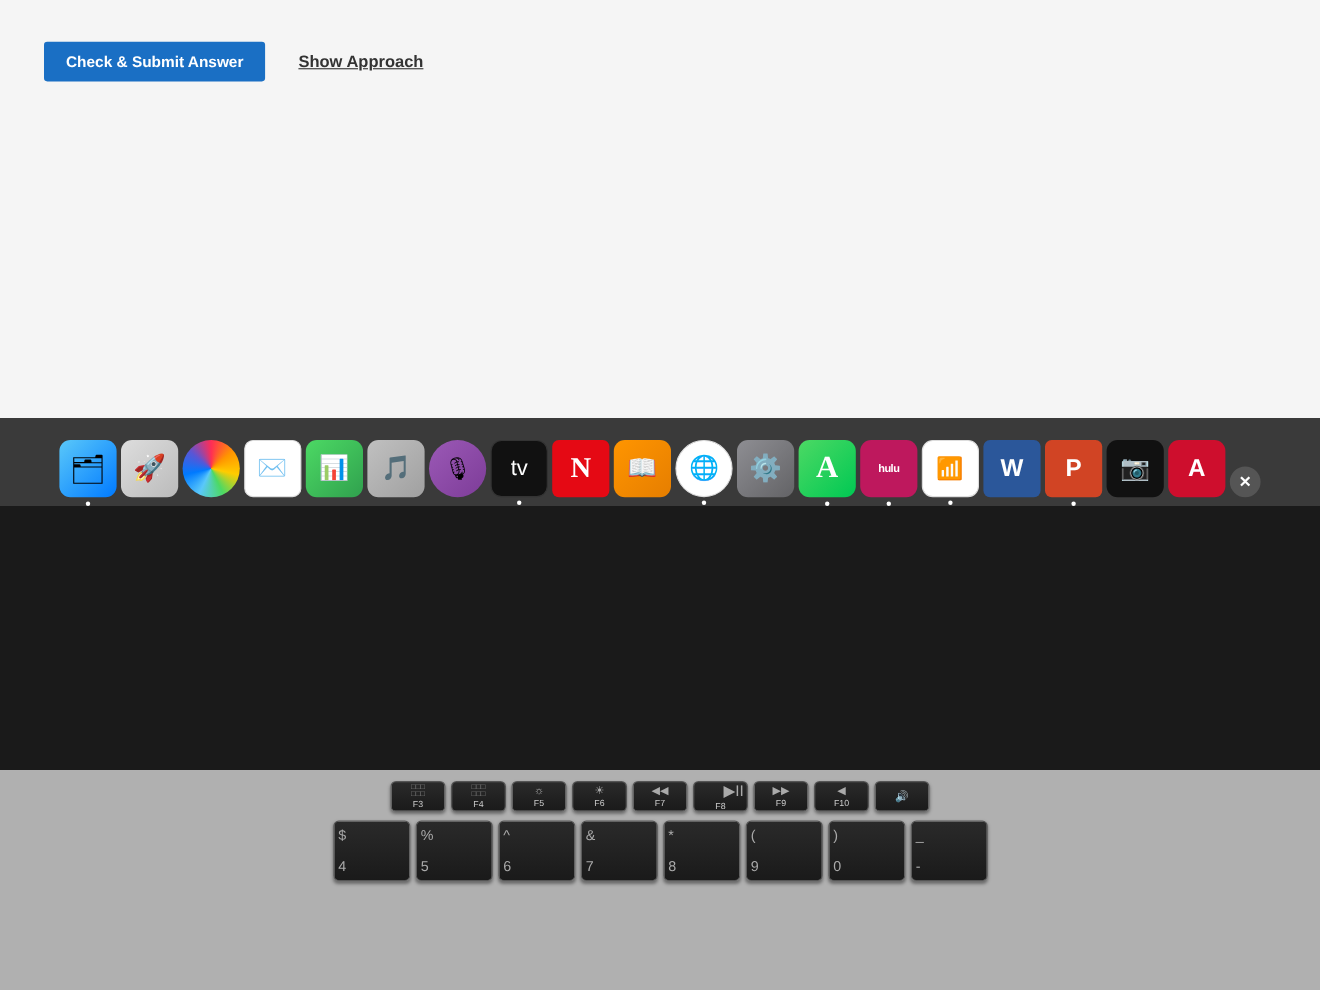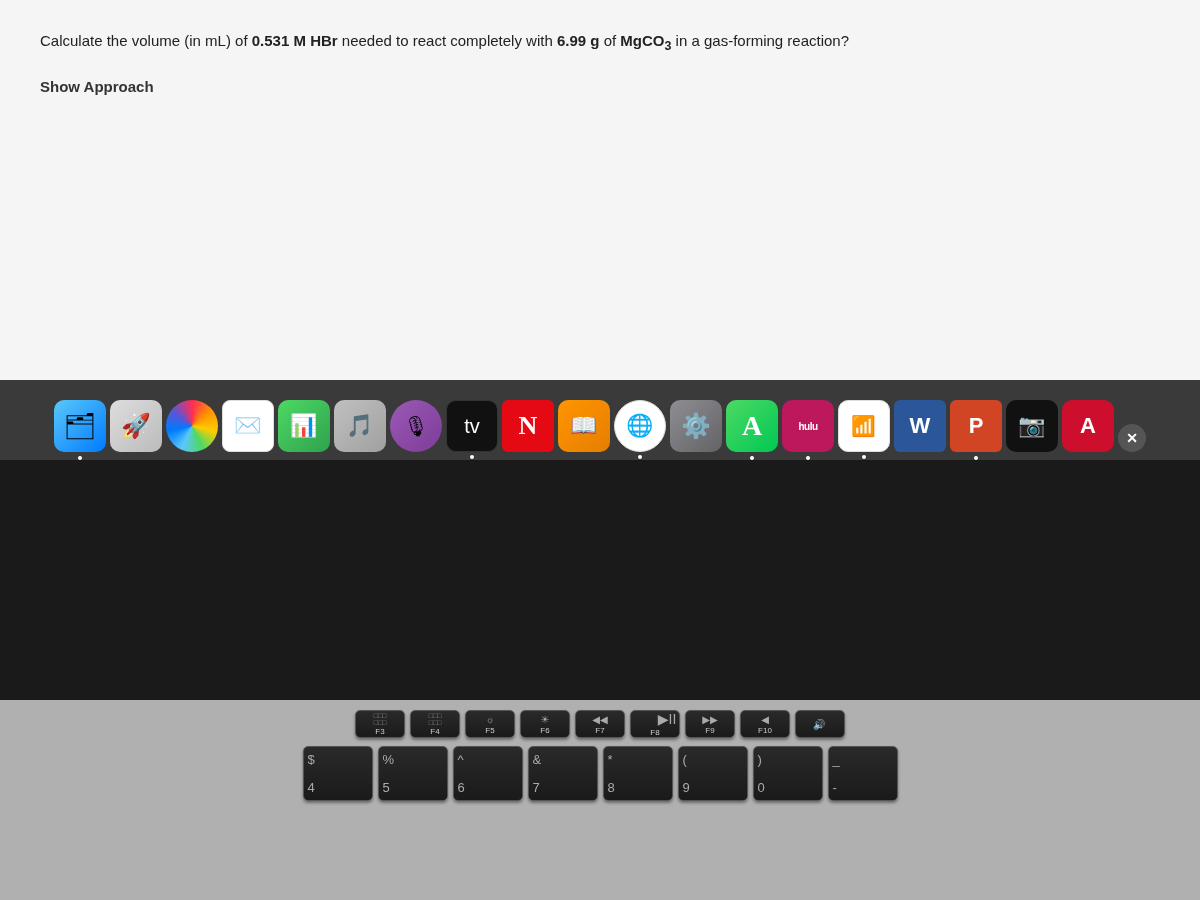--- a/index.html
+++ b/index.html
@@ -71,20 +71,21 @@
       border-radius: 3px;
     }
 
     .show-approach-link {
       font-size: 15px;
       color: #333;
       font-weight: 600;
       cursor: pointer;
       background: none;
       border: none;
+      text-decoration: underline;
     }
 
     
     .dock-bar-container {
       flex: 0 0 80px;
       background: #3a3a3a;
       display: flex;
       align-items: center;
       justify-content: center;
       padding: 0 10px;
@@ -203,26 +204,24 @@
     .key-dark {
       background: linear-gradient(180deg, #2a2a2a 0%, #1a1a1a 100%);
       color: #ccc;
       border-color: #555;
     }
   </style>
 </head>
 <body>
 
 <div class="browser-content">
-  <p class="question-text">
-    Calculate the volume (in mL) of <strong>0.531 M HBr</strong> needed to react completely with <strong>6.99 g</strong> of <strong>MgCO<sub>3</sub></strong> in a gas-forming reaction?
-  </p>
 
 
   <div class="button-row">
+    <button class="check-submit-btn">Check &amp; Submit Answer</button>
     <button class="show-approach-link">Show Approach</button>
   </div>
 </div>
 
 <div class="dock-bar-container">
   <div class="dock">
 
     <div class="dock-item" style="background:linear-gradient(135deg,#5ac8fa,#007aff);border-radius:10px;">
       <span style="font-size:26px;">🗂</span>
       <span class="dot"></span>

